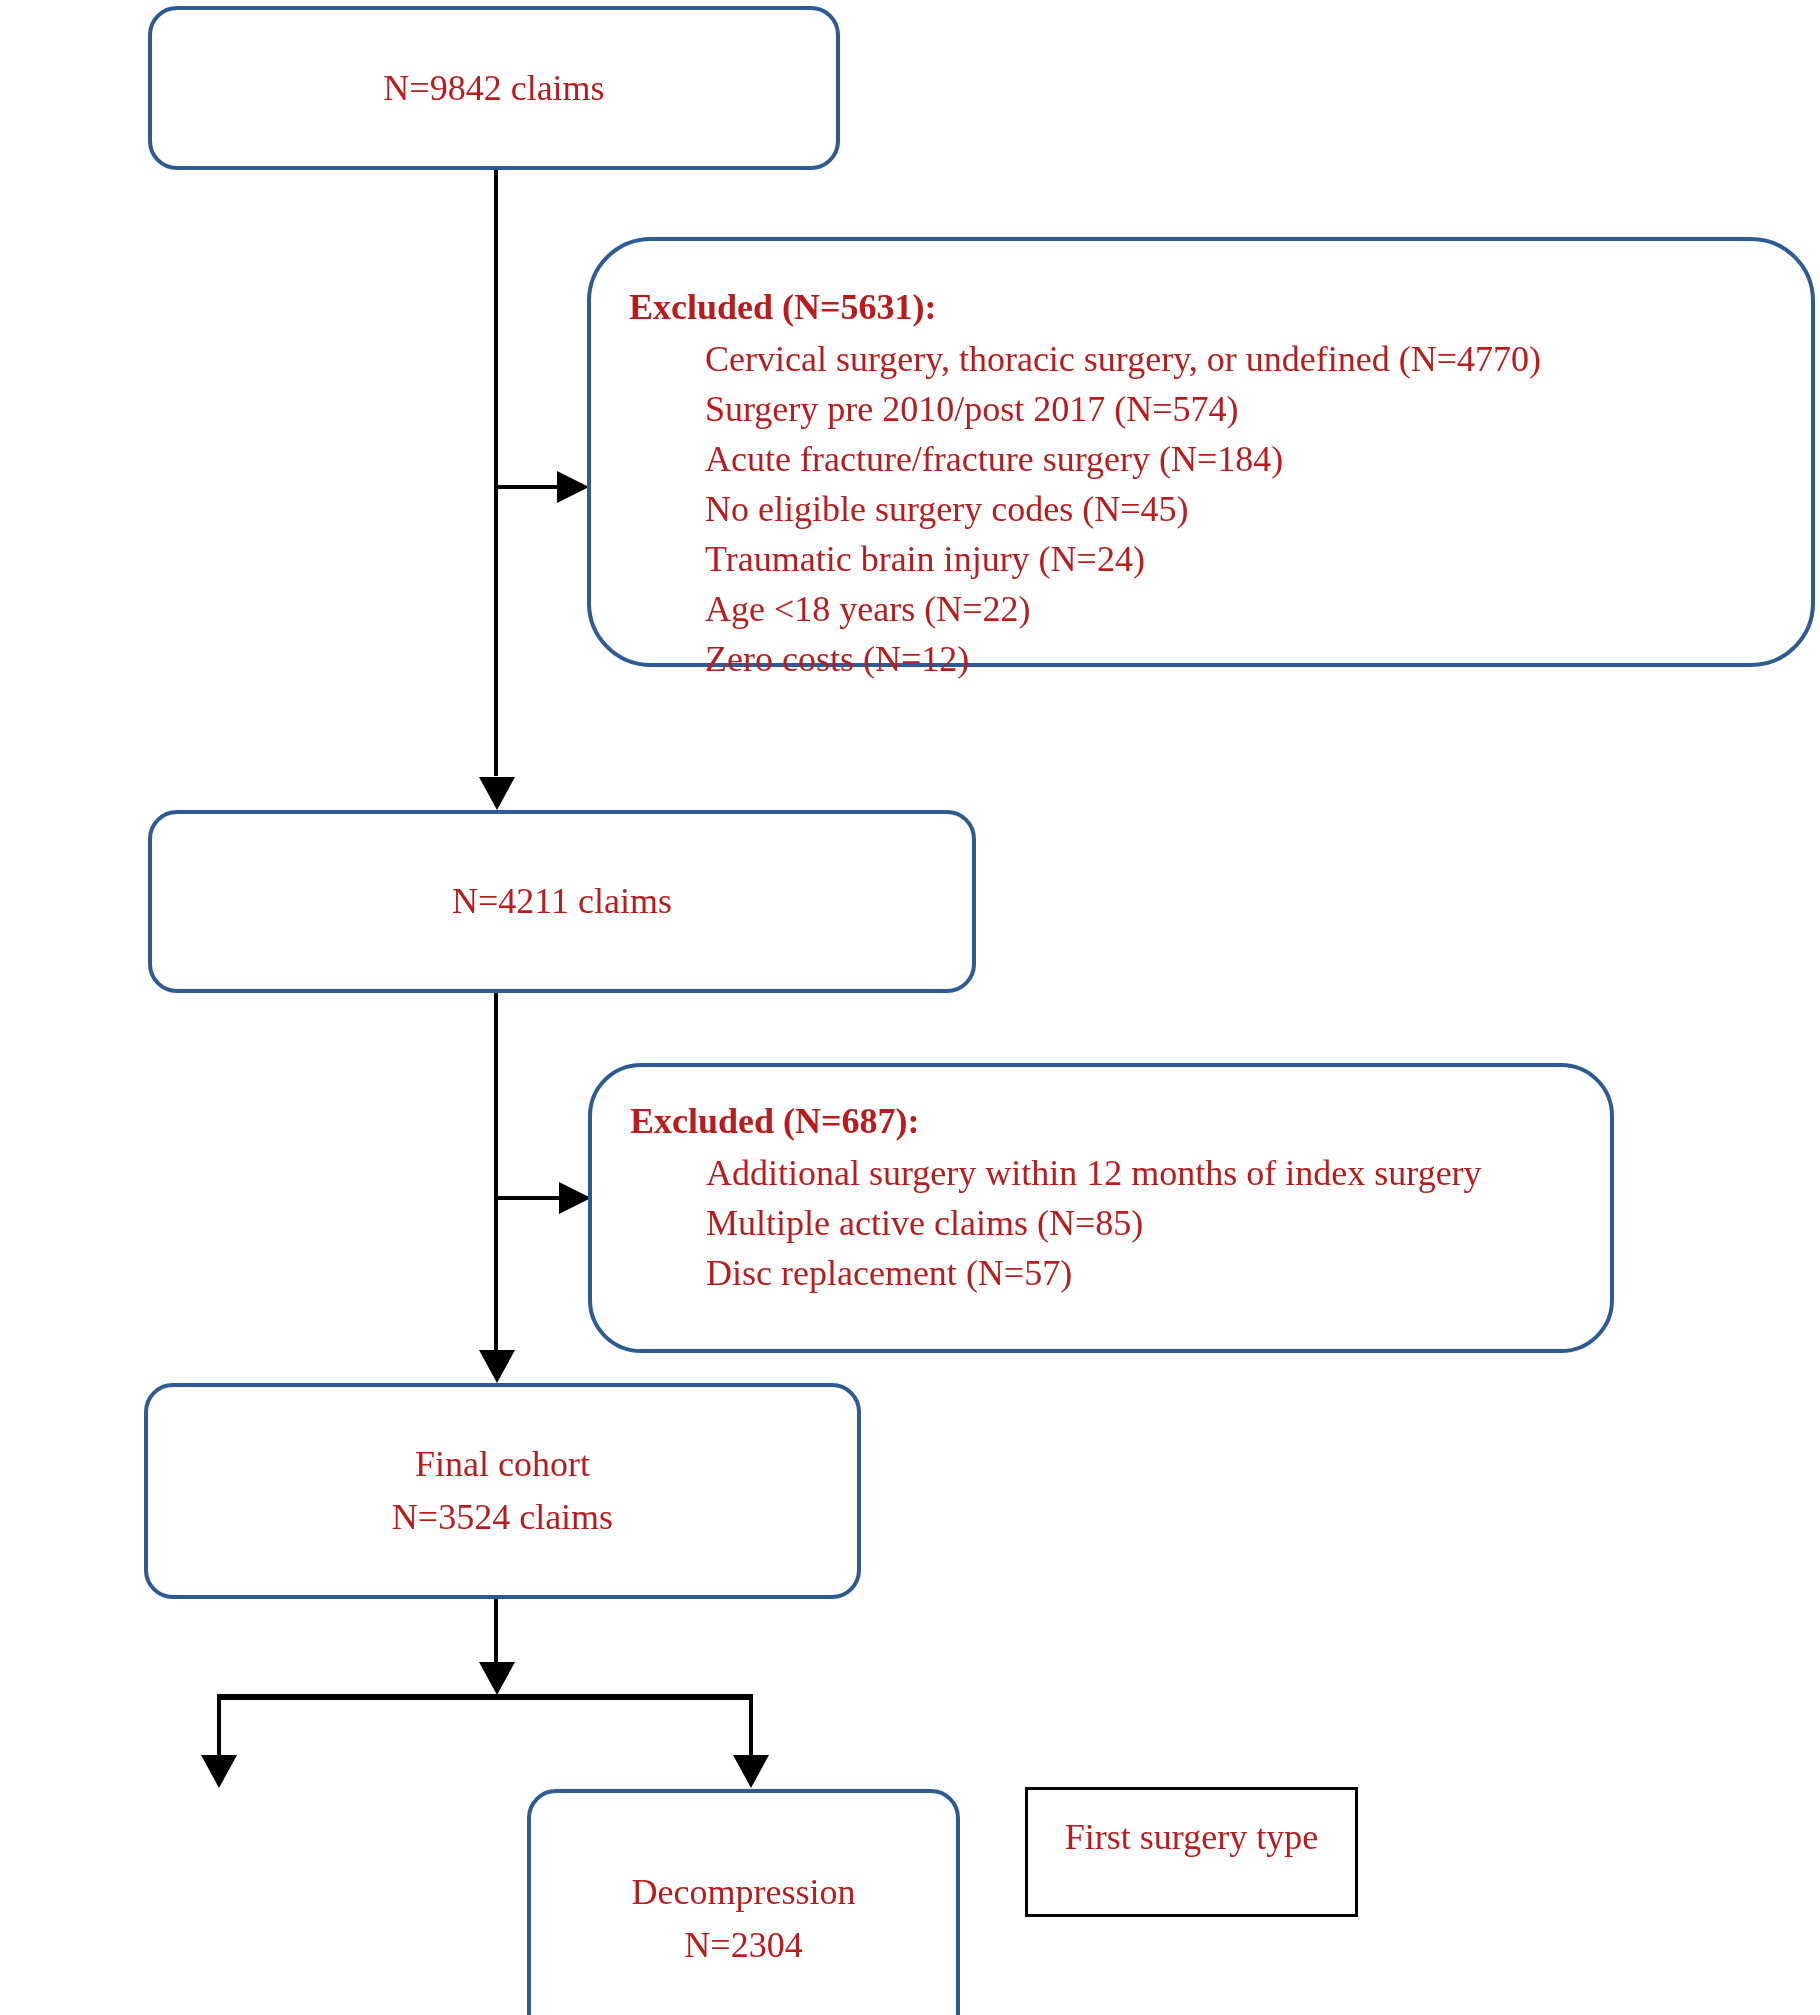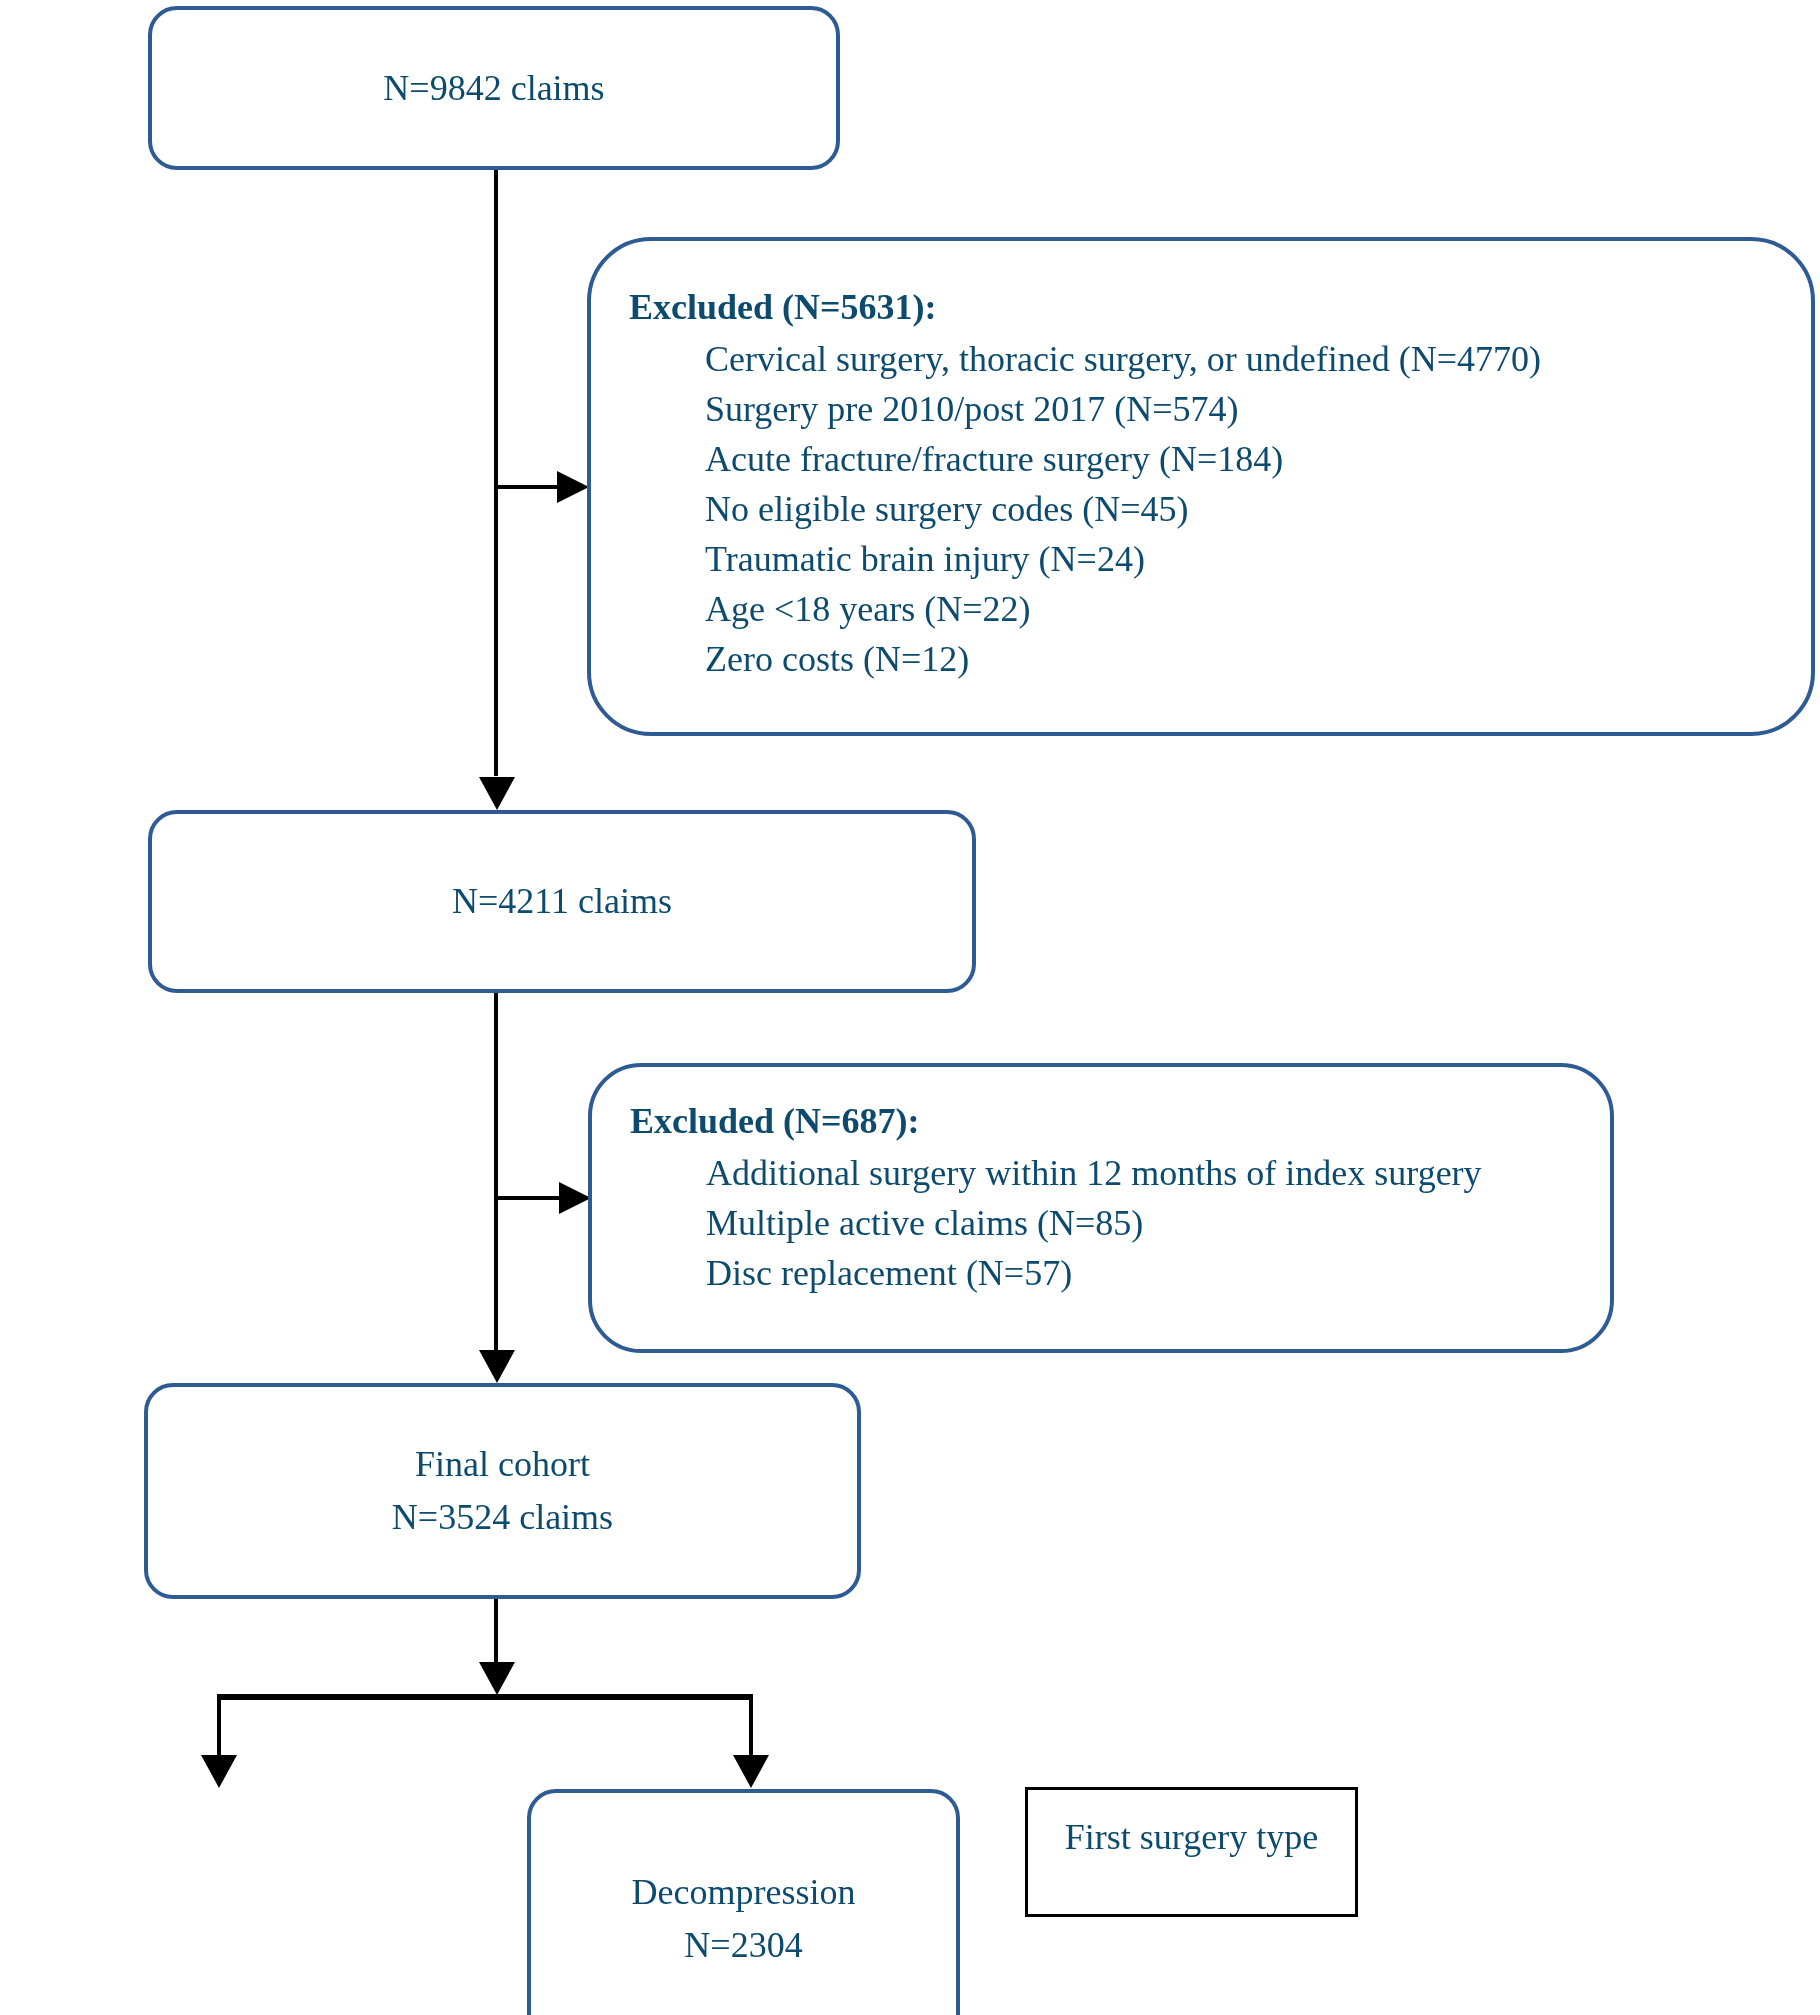--- a/index.html
+++ b/index.html
@@ -6,21 +6,21 @@
     margin: 0;
     padding: 0;
     background: #ffffff;
   }
   .canvas {
     position: relative;
     width: 1820px;
     height: 2015px;
     background: #ffffff;
     font-family: "Liberation Serif", "DejaVu Serif", serif;
-    color: #0c4a6e;
+    color: #b91c1c;
     overflow: hidden;
   }
   .box {
     position: absolute;
     box-sizing: border-box;
     border: 4.5px solid #2F5B95;
     background: #ffffff;
   }
   .box.center {
     display: flex;
@@ -88,21 +88,21 @@
   <div class="box center rounded-sm" style="left:148px; top:6px; width:692px; height:164px;">
     <span>N=9842 claims</span>
   </div>
 
   <div class="line" style="left:494px; top:170px; width:3.8px; height:606px;"></div>
   <div class="arrowhead down" style="left:479px; top:777px;"></div>
 
   <div class="line" style="left:497px; top:485px; width:62px; height:3.8px;"></div>
   <div class="arrowhead right" style="left:557px; top:471px;"></div>
 
-  <div class="box rounded-lg" style="left:587px; top:237px; width:1228px; height:499px;">
+  <div class="box rounded-lg" style="left:587px; top:237px; width:1228px; height:430px;">
     <div class="excl-content" style="padding-top:39px;">
       <div class="excl-title">Excluded (N=5631):</div>
       <div class="excl-line">Cervical surgery, thoracic surgery, or undefined (N=4770)</div>
       <div class="excl-line">Surgery pre 2010/post 2017 (N=574)</div>
       <div class="excl-line">Acute fracture/fracture surgery (N=184)</div>
       <div class="excl-line">No eligible surgery codes (N=45)</div>
       <div class="excl-line">Traumatic brain injury (N=24)</div>
       <div class="excl-line">Age &lt;18 years (N=22)</div>
       <div class="excl-line">Zero costs (N=12)</div>
     </div>

